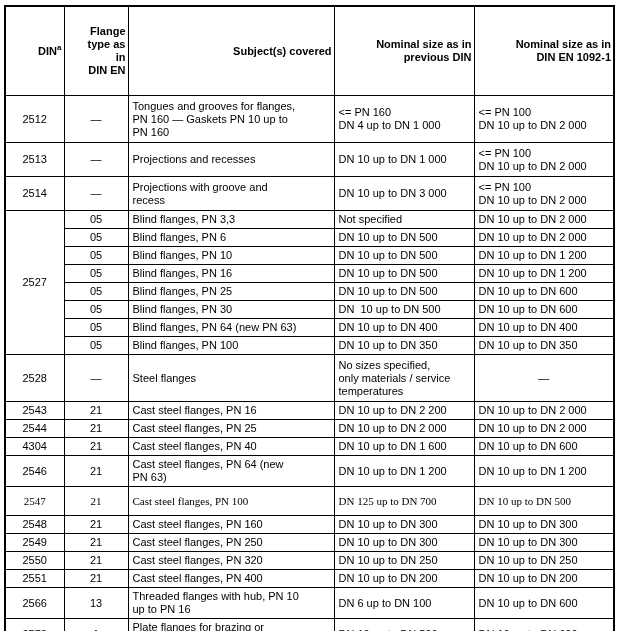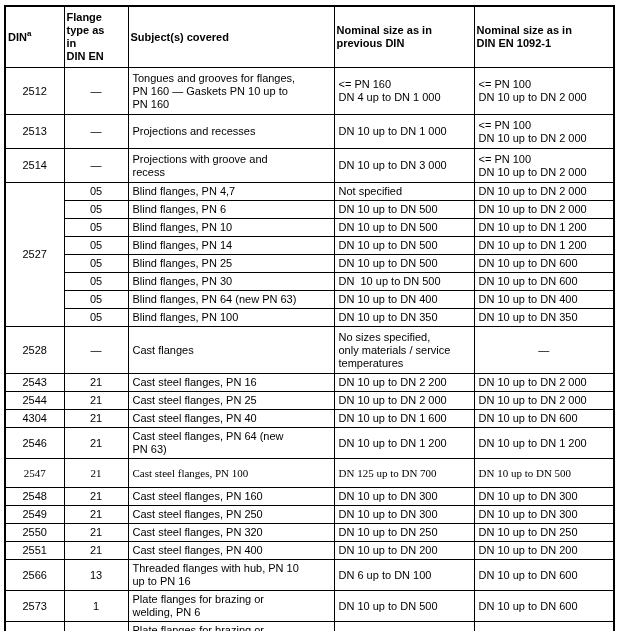--- a/index.html
+++ b/index.html
@@ -28,22 +28,22 @@
   col.w5 { width: 140px; }
   th, td {
     border: 1px solid #000000;
     font-size: 11px;
     line-height: 13px;
     vertical-align: middle;
     overflow: hidden;
   }
   th {
     font-weight: bold;
-    text-align: left;
-    padding: 4px 2px;
+    text-align: right;
+    padding: 18px 2px;
     white-space: pre-line;
   }
   td {
     padding: 2px 4px;
     white-space: pre-wrap;
   }
   td.c-center {
     text-align: center;
     padding: 2px 2px;
     margin-top: 16px;
@@ -113,39 +113,39 @@
           <td class="c-center" data-name="cell-flange-type">—</td>
           <td data-name="cell-subject-covered">Projections with groove and
 recess</td>
           <td data-name="cell-nominal-size-previous-din">DN 10 up to DN 3 000</td>
           <td data-name="cell-nominal-size-din-en-1092-1">&lt;= PN 100
 DN 10 up to DN 2 000</td>
         </tr>
         <tr data-name="row-2527">
           <td class="c-center" rowspan="8" data-name="cell-din-number">2527</td>
           <td class="c-center" data-name="cell-flange-type">05</td>
-          <td data-name="cell-subject-covered">Blind flanges, PN 4,7</td>
+          <td data-name="cell-subject-covered">Blind flanges, PN 3,3</td>
           <td data-name="cell-nominal-size-previous-din">Not specified</td>
           <td data-name="cell-nominal-size-din-en-1092-1">DN 10 up to DN 2 000</td>
         </tr>
         <tr data-name="row-2527-sub-4">
           <td class="c-center" data-name="cell-flange-type">05</td>
           <td data-name="cell-subject-covered">Blind flanges, PN 6</td>
           <td data-name="cell-nominal-size-previous-din">DN 10 up to DN 500</td>
           <td data-name="cell-nominal-size-din-en-1092-1">DN 10 up to DN 2 000</td>
         </tr>
         <tr data-name="row-2527-sub-5">
           <td class="c-center" data-name="cell-flange-type">05</td>
           <td data-name="cell-subject-covered">Blind flanges, PN 10</td>
           <td data-name="cell-nominal-size-previous-din">DN 10 up to DN 500</td>
           <td data-name="cell-nominal-size-din-en-1092-1">DN 10 up to DN 1 200</td>
         </tr>
         <tr data-name="row-2527-sub-6">
           <td class="c-center" data-name="cell-flange-type">05</td>
-          <td data-name="cell-subject-covered">Blind flanges, PN 14</td>
+          <td data-name="cell-subject-covered">Blind flanges, PN 16</td>
           <td data-name="cell-nominal-size-previous-din">DN 10 up to DN 500</td>
           <td data-name="cell-nominal-size-din-en-1092-1">DN 10 up to DN 1 200</td>
         </tr>
         <tr data-name="row-2527-sub-7">
           <td class="c-center" data-name="cell-flange-type">05</td>
           <td data-name="cell-subject-covered">Blind flanges, PN 25</td>
           <td data-name="cell-nominal-size-previous-din">DN 10 up to DN 500</td>
           <td data-name="cell-nominal-size-din-en-1092-1">DN 10 up to DN 600</td>
         </tr>
         <tr data-name="row-2527-sub-8">
@@ -162,21 +162,21 @@
         </tr>
         <tr data-name="row-2527-sub-10">
           <td class="c-center" data-name="cell-flange-type">05</td>
           <td data-name="cell-subject-covered">Blind flanges, PN 100</td>
           <td data-name="cell-nominal-size-previous-din">DN 10 up to DN 350</td>
           <td data-name="cell-nominal-size-din-en-1092-1">DN 10 up to DN 350</td>
         </tr>
         <tr data-name="row-2528">
           <td class="c-center" data-name="cell-din-number">2528</td>
           <td class="c-center" data-name="cell-flange-type">—</td>
-          <td data-name="cell-subject-covered">Cast flanges</td>
+          <td data-name="cell-subject-covered">Steel flanges</td>
           <td data-name="cell-nominal-size-previous-din">No sizes specified,
 only materials / service
 temperatures</td>
           <td class="c-center" data-name="cell-nominal-size-din-en-1092-1">—</td>
         </tr>
         <tr data-name="row-2543">
           <td class="c-center" data-name="cell-din-number">2543</td>
           <td class="c-center" data-name="cell-flange-type">21</td>
           <td data-name="cell-subject-covered">Cast steel flanges, PN 16</td>
           <td data-name="cell-nominal-size-previous-din">DN 10 up to DN 2 200</td>

